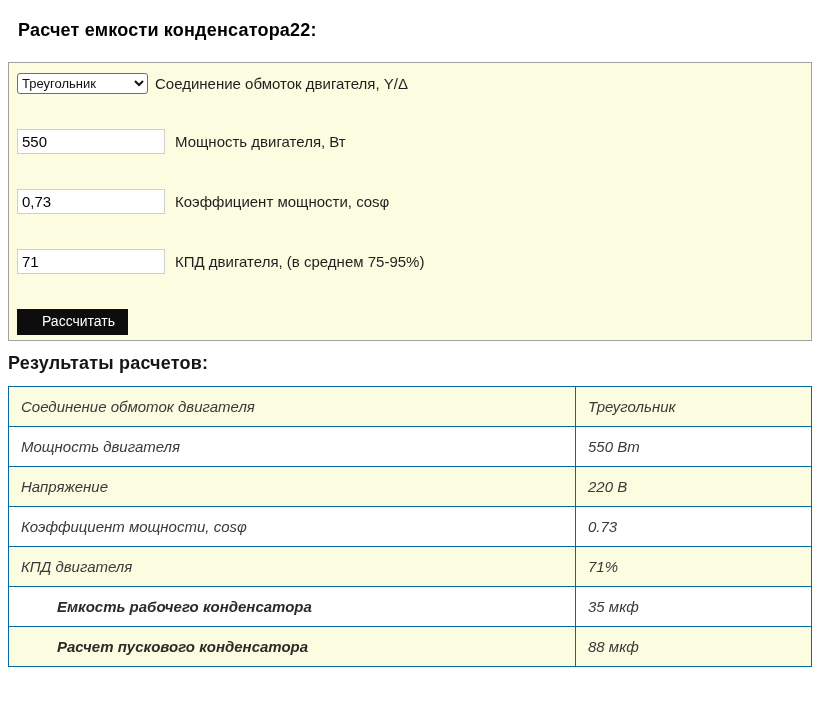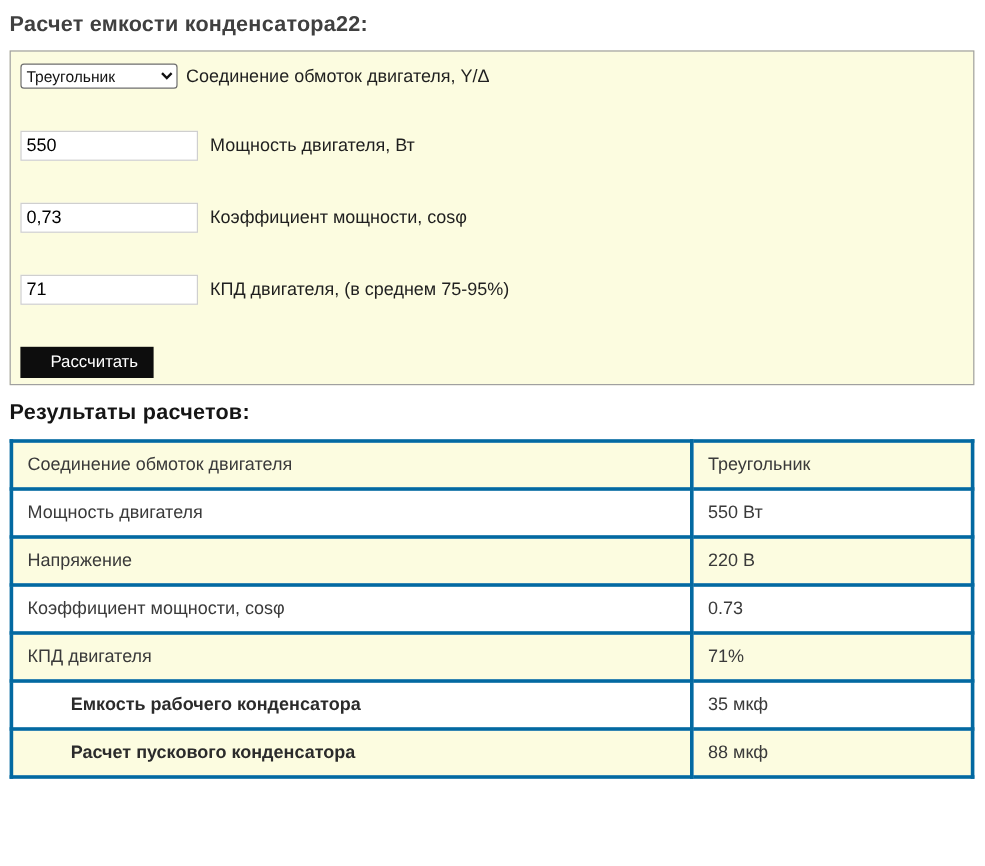--- a/index.html
+++ b/index.html
@@ -10,22 +10,22 @@
     font-family: "Liberation Sans", "DejaVu Sans", sans-serif;
   }
   .page {
     width: 821px;
     min-height: 722px;
     padding: 0 9px 12px 8px;
   }
   .page-title {
     font-size: 18px;
     font-weight: 700;
-    color: #404040;
-    margin: 0;
+    color: #000000;
+    margin: 10px;
     padding: 10px 0 11px 0;
     letter-spacing: 0.2px;
   }
   .form-panel {
     background: #FCFCE0;
     border: 1px solid #a0a0a0;
     padding: 10px 9px 5px 8px;
   }
   .form-row {
     display: flex;
@@ -78,26 +78,27 @@
     letter-spacing: 0.2px;
   }
   table.results {
     width: 804px;
     border-collapse: collapse;
     table-layout: fixed;
     font-size: 15px;
     color: #3a3a3a;
   }
   table.results td {
-    border: 3px solid #0369a1;
+    border: 1px solid #0369a1;
     height: 40px;
     padding: 0 8px 0 12px;
     vertical-align: middle;
     background: #ffffff;
     overflow: hidden;
+    font-style: italic;
   }
   table.results tr:nth-child(odd) td { background: #FCFCE0; }
   table.results tr.bold-row td.row-label { font-weight: 700; color: #2b2b2b; padding-left: 48px; }
 </style>
 </head>
 <body>
 
 <div class="page">
 
   <h1 class="page-title">Расчет емкости конденсатора22:</h1>

